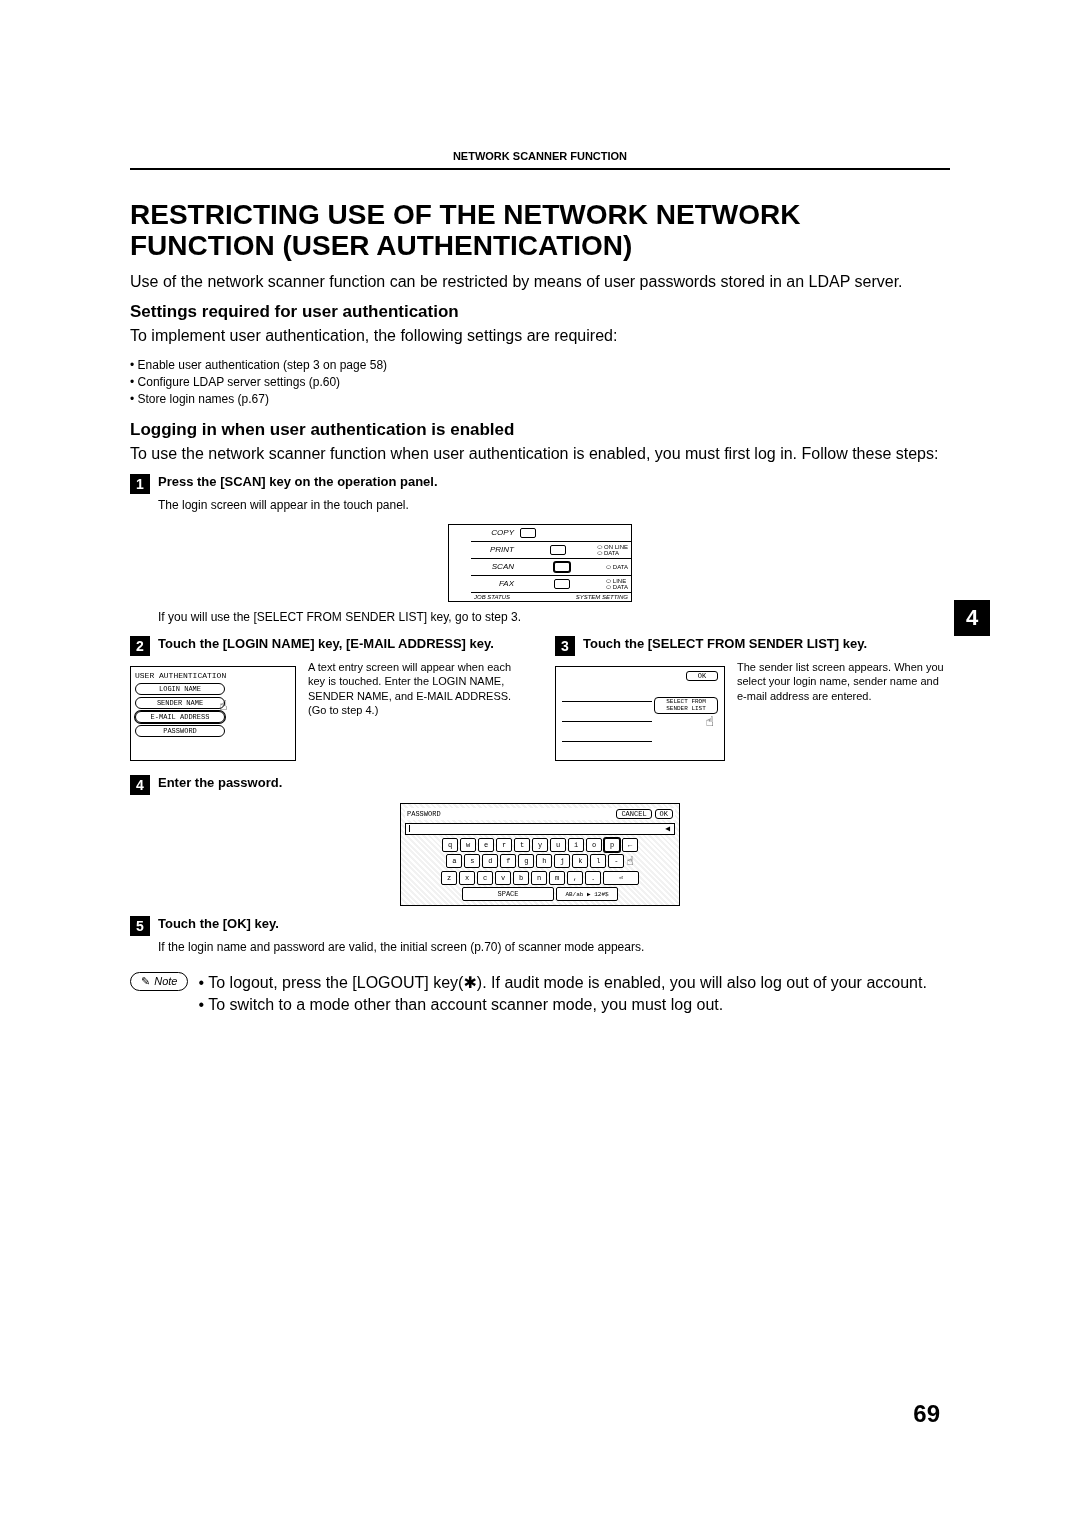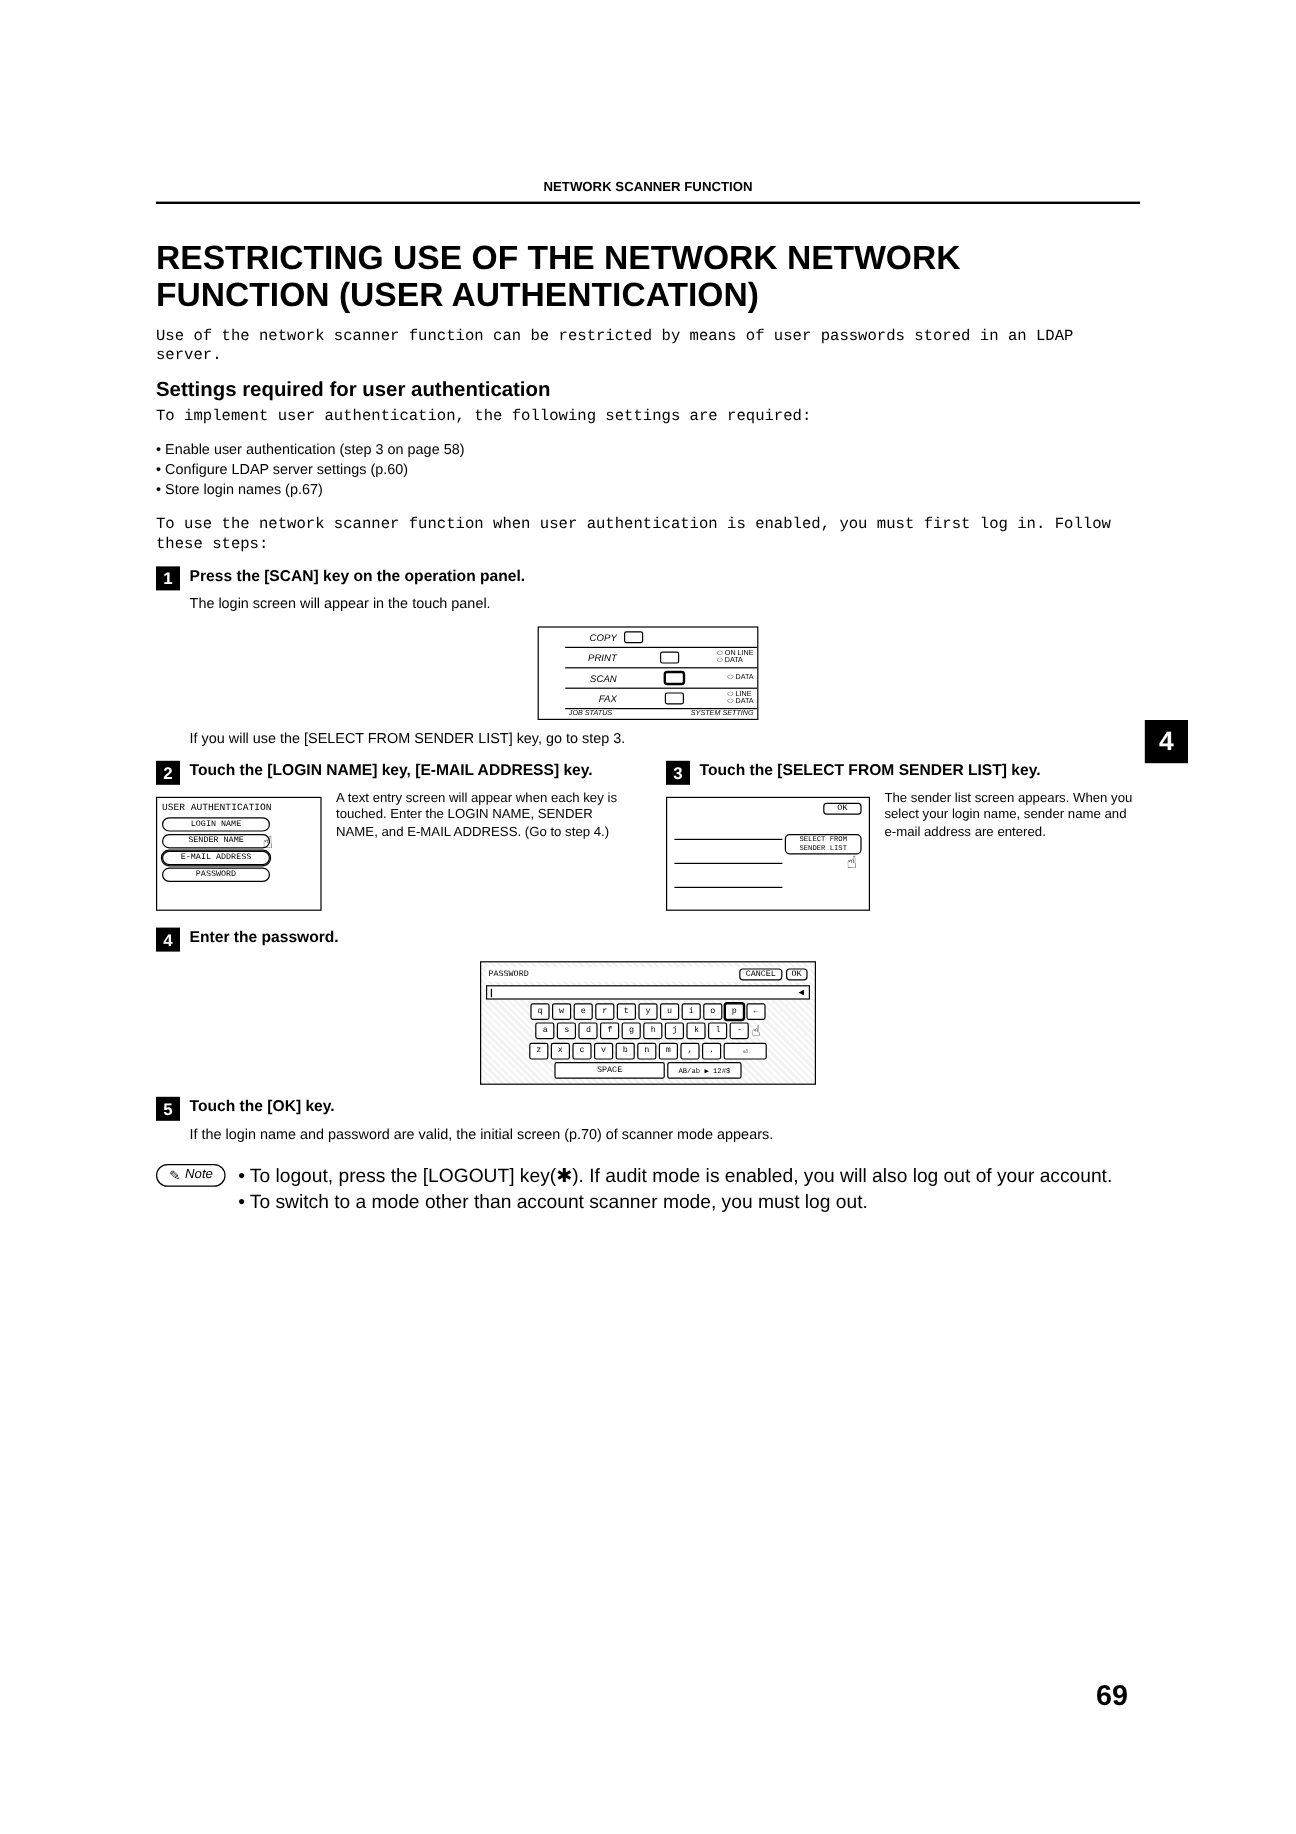--- a/index.html
+++ b/index.html
@@ -27,24 +27,23 @@
     border-top: 2px solid #000;
     margin: 0 0 30px 0;
   }
   h1.title {
     font-size: 28px;
     font-weight: bold;
     margin: 0 0 10px 0;
     line-height: 1.1;
   }
   p.intro {
-    font-size: 13px;
+    font-size: 16px;
     margin: 0 0 10px 0;
     line-height: 1.3;
-    font-family: Liberation Mono, monospace;
   }
   h2.section {
     font-size: 17px;
     font-weight: bold;
     margin: 10px 0 4px 0;
   }
   .bullets {
     font-size: 12px;
     line-height: 1.4;
     margin: 0 0 12px 0;
@@ -109,21 +108,21 @@
     margin: 4px 0 12px 28px;
   }
   .two-col {
     display: flex;
     gap: 30px;
     align-items: flex-start;
   }
   .col { flex: 1; }
   .touch-diagram {
     border: 1px solid #000;
-    width: 138px;
+    width: 166px;
     height: 95px;
     font-family: "Courier New", monospace;
     font-size: 8px;
     padding: 4px;
     box-sizing: border-box;
     position: relative;
     margin-top: 6px;
   }
   .touch-title { font-size: 8px; margin-bottom: 3px; }
   .touch-btn {
@@ -251,20 +250,21 @@
   <p class="intro">Use of the network scanner function can be restricted by means of user passwords stored in an LDAP server.</p>
 
   <h2 class="section">Settings required for user authentication</h2>
   <p class="intro">To implement user authentication, the following settings are required:</p>
   <div class="bullets">
     <div>• Enable user authentication (step 3 on page 58)</div>
     <div>• Configure LDAP server settings (p.60)</div>
     <div>• Store login names (p.67)</div>
   </div>
 
+  <h2 class="section">Logging in when user authentication is enabled</h2>
   <p class="intro">To use the network scanner function when user authentication is enabled, you must first log in. Follow these steps:</p>
 
   <div class="step-block">
     <div class="step-num">1</div>
     <div class="step-title">Press the [SCAN] key on the operation panel.</div>
   </div>
   <div class="step-desc">The login screen will appear in the touch panel.</div>
 
   <div class="panel-diagram">
     <div class="panel-row">

